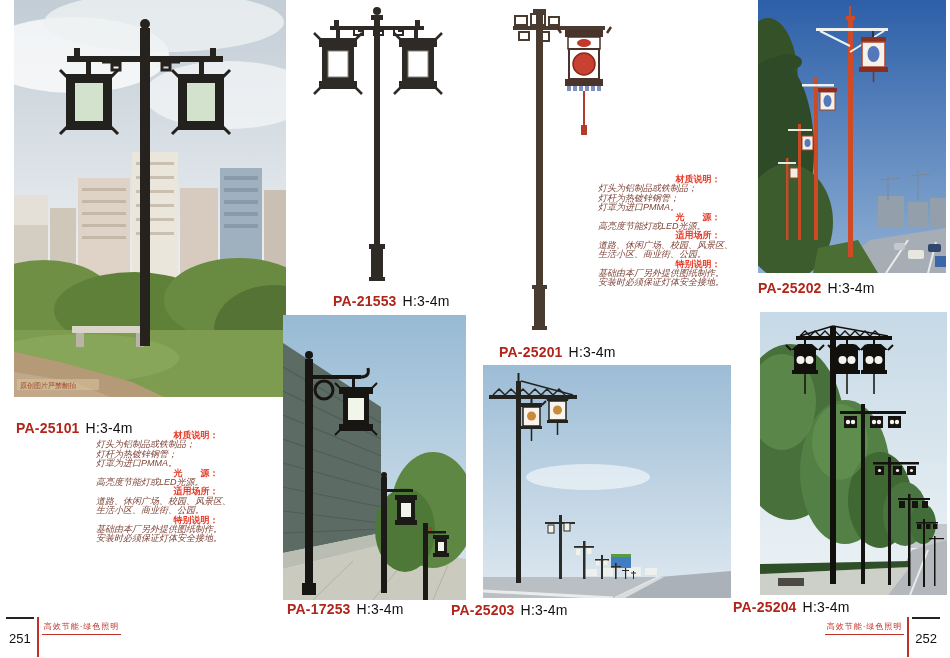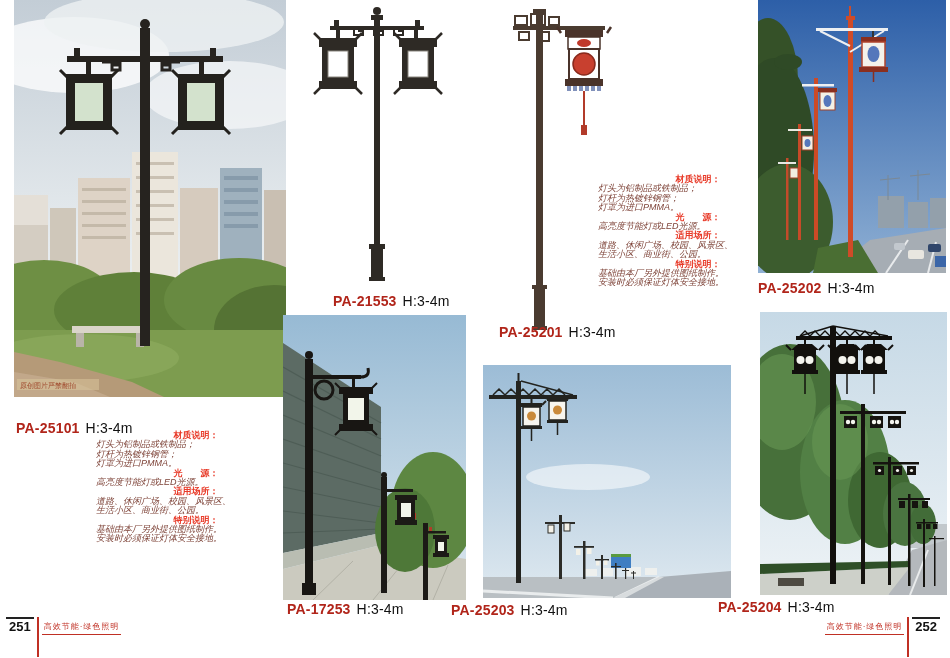--- a/index.html
+++ b/index.html
@@ -7,21 +7,21 @@
         font-family:"Liberation Sans",sans-serif;}
   .photo{position:absolute;overflow:hidden;}
   .photo svg{display:block;width:100%;height:100%;}
   .plabel{position:absolute;white-space:nowrap;font-size:14px;letter-spacing:.2px;}
   .plabel .model{color:#b1251a;font-weight:bold;}
   .plabel .hspec{color:#111111;font-weight:normal;margin-left:6px;}
   .spec{position:absolute;width:200px;font-size:9px;line-height:9.4px;}
   .spec .sh{color:#e83a28;font-weight:bold;text-align:center;}
   .spec .sl{color:#7e4338;font-style:italic;}
   .footer{position:absolute;display:flex;align-items:flex-start;}
-  .pgnum{font-size:13px;font-weight:bold;color:#111;line-height:14px;padding:1px 3px 0 3px;}
+  .pgnum{font-size:13px;font-weight:normal;color:#111;line-height:14px;padding:13px 3px 0 3px;}
   .pg-rule{height:2px;background:#222;width:100%;}
   .pgcol{display:flex;flex-direction:column;}
   .vrule{width:2px;background:#c03024;height:40px;margin:0 3px;}
   .slogan{font-size:8px;font-weight:normal;color:#c03024;border-bottom:1.5px solid #c03024;
           padding:4px 2px 2px 2px;letter-spacing:1px;white-space:nowrap;}
 </style>
 </head>
 <body>
 
 <div id="page">
@@ -515,30 +515,30 @@
 
   <div class="plabel" style="left:16px;top:420px">
     <span class="model">PA-25101</span><span class="hspec">H:3-4m</span>
   </div>
   <div class="plabel" style="left:333px;top:293px">
     <span class="model">PA-21553</span><span class="hspec">H:3-4m</span>
   </div>
   <div class="plabel" style="left:287px;top:601px">
     <span class="model">PA-17253</span><span class="hspec">H:3-4m</span>
   </div>
-  <div class="plabel" style="left:499px;top:324px">
+  <div class="plabel" style="left:499px;top:344px">
     <span class="model">PA-25201</span><span class="hspec">H:3-4m</span>
   </div>
   <div class="plabel" style="left:758px;top:280px">
     <span class="model">PA-25202</span><span class="hspec">H:3-4m</span>
   </div>
   <div class="plabel" style="left:451px;top:602px">
     <span class="model">PA-25203</span><span class="hspec">H:3-4m</span>
   </div>
-  <div class="plabel" style="left:718px;top:599px">
+  <div class="plabel" style="left:733px;top:599px">
     <span class="model">PA-25204</span><span class="hspec">H:3-4m</span>
   </div>
 
   <div class="spec" style="left:96px;top:431px">
     <div class="sh">材质说明：</div>
     <div class="sl">灯头为铝制品或铁制品；</div>
     <div class="sl">灯杆为热镀锌钢管；</div>
     <div class="sl">灯罩为进口PMMA。</div>
     <div class="sh">光　　源：</div>
     <div class="sl">高亮度节能灯或LED光源。</div>

